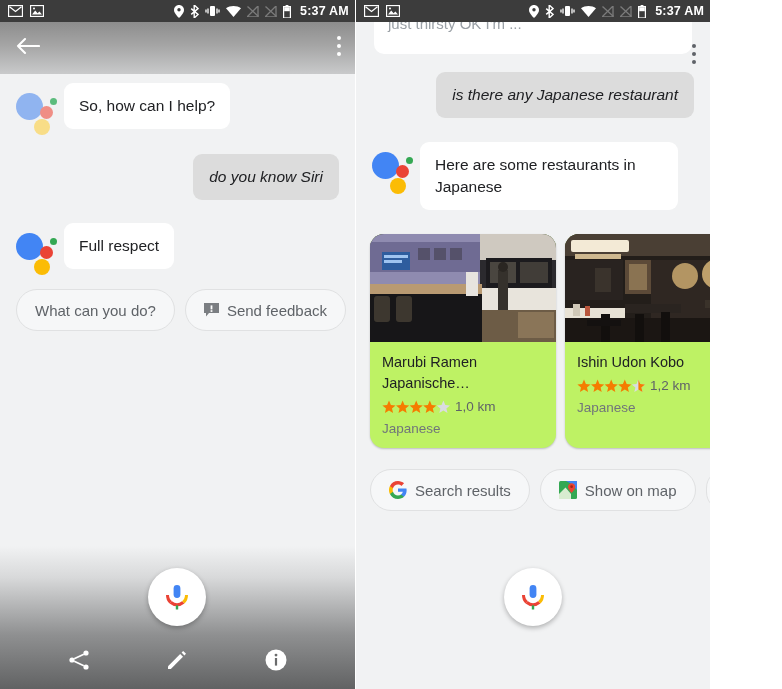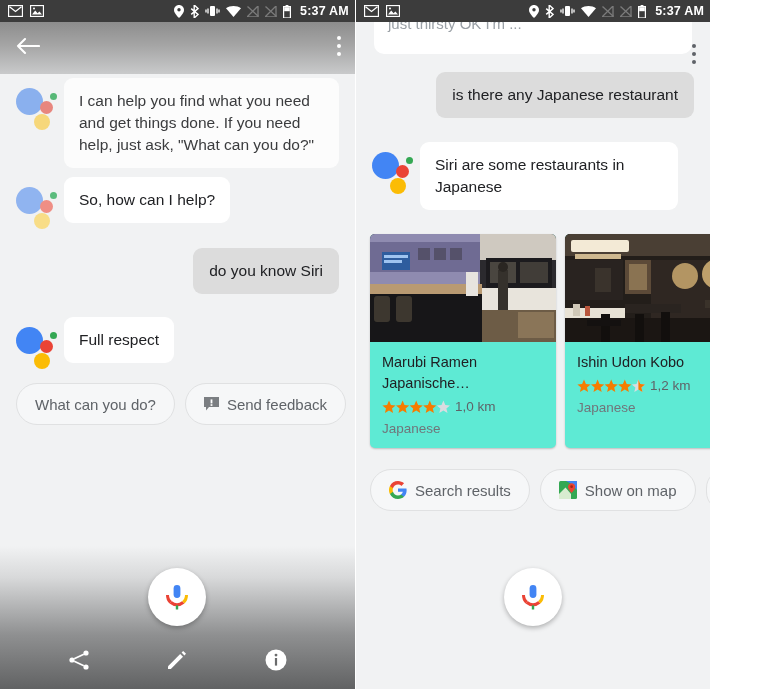--- a/index.html
+++ b/index.html
@@ -59,38 +59,39 @@
 
   .bubble{
     background:#fff; border-radius:9px;
     padding:12px 15px; font-size:15.5px; line-height:1.42;
     color:#202124; max-width:280px;
   }
   .bubble.faded{ color:#3b3c3e; background:#fcfcfc; }
   .bubble.user{
     background:#dcdcdc; color:#202124; border-radius:9px;
     padding:12px 16px;
+    font-style:italic;
   }
 
   
   .chips{ display:flex; gap:10px; padding:4px 16px 0 16px; }
   .chips.right-chips{ padding-left:14px; }
   .chip{
     display:flex; align-items:center; gap:8px;
     border:1px solid #e0e1e2; background:#f6f7f8;
     border-radius:22px; height:42px; padding:0 18px;
     color:#5f6368; font-size:15px; white-space:nowrap;
   }
   .chip.clip{ overflow:hidden; }
 
   
   .cards{ display:flex; gap:9px; padding:0 0 0 14px; }
   .card{
-    width:186px; flex:0 0 186px; background:#5eead4;
-    border-radius:5px; box-shadow:0 1px 2px rgba(0,0,0,.22);
+    width:186px; flex:0 0 186px; background:#bef264;
+    border-radius:14px; box-shadow:0 1px 2px rgba(0,0,0,.22);
     overflow:hidden;
   }
   .card .photo{ width:100%; height:108px; position:relative; overflow:hidden; }
   .card .body{ padding:10px 12px 12px 12px; }
   .card .title{ font-size:14.5px; color:#202124; line-height:1.45; }
   .rating{ display:flex; align-items:center; gap:5px; margin-top:5px; }
   .stars{ display:flex; }
   .dist{ font-size:13.5px; color:#5f6368; }
   .cat{ font-size:13.5px; color:#70757a; margin-top:7px; }
 
@@ -174,29 +175,20 @@
       </span>
       <span class="kebab">
           <i></i>
           <i></i>
           <i></i>
         </span>
     </div>
 
     <div class="chat" style="top:78px;">
 
-      <div class="row">
-        <div class="avatar">
-          <span class="d blue" style="background:#8ab0ee"></span>
-          <span class="d red" style="background:#e8867e"></span>
-          <span class="d green" style="background:#57b877"></span>
-          <span class="d yellow" style="background:#f6d77a"></span>
-        </div>
-        <div class="bubble faded">I can help you find what you need and get things done. If you need help, just ask, "What can you do?"</div>
-      </div>
 
       <div class="row" style="margin-top:5px;">
         <div class="avatar">
           <span class="d blue" style="background:#90b4f0"></span>
           <span class="d red" style="background:#ef8e85"></span>
           <span class="d green" style="background:#5cbc7d"></span>
           <span class="d yellow" style="background:#f8dd87"></span>
         </div>
         <div class="bubble">So, how can I help?</div>
       </div>
@@ -329,21 +321,21 @@
         <div class="bubble user">is there any Japanese restaurant</div>
       </div>
 
       <div class="row" style="margin-top:24px;">
         <div class="avatar">
           <span class="d blue" style="background:#4285f4"></span>
           <span class="d red" style="background:#ea4335"></span>
           <span class="d green" style="background:#34a853"></span>
           <span class="d yellow" style="background:#fbbc05"></span>
         </div>
-        <div class="bubble" style="max-width:258px;">Siri are some restaurants in Japanese</div>
+        <div class="bubble" style="max-width:258px;">Here are some restaurants in Japanese</div>
       </div>
 
       <div class="cards" style="margin-top:24px;">
 
         <div class="card">
           <div class="photo">
             <svg width="186" height="108" viewBox="0 0 186 108" preserveAspectRatio="none">
               <rect width="186" height="108" fill="#2b2a2e"></rect>
               <rect x="0" y="0" width="110" height="52" fill="#8f8bb0"></rect>
               <rect x="0" y="8" width="110" height="30" fill="#6f6b93"></rect>

